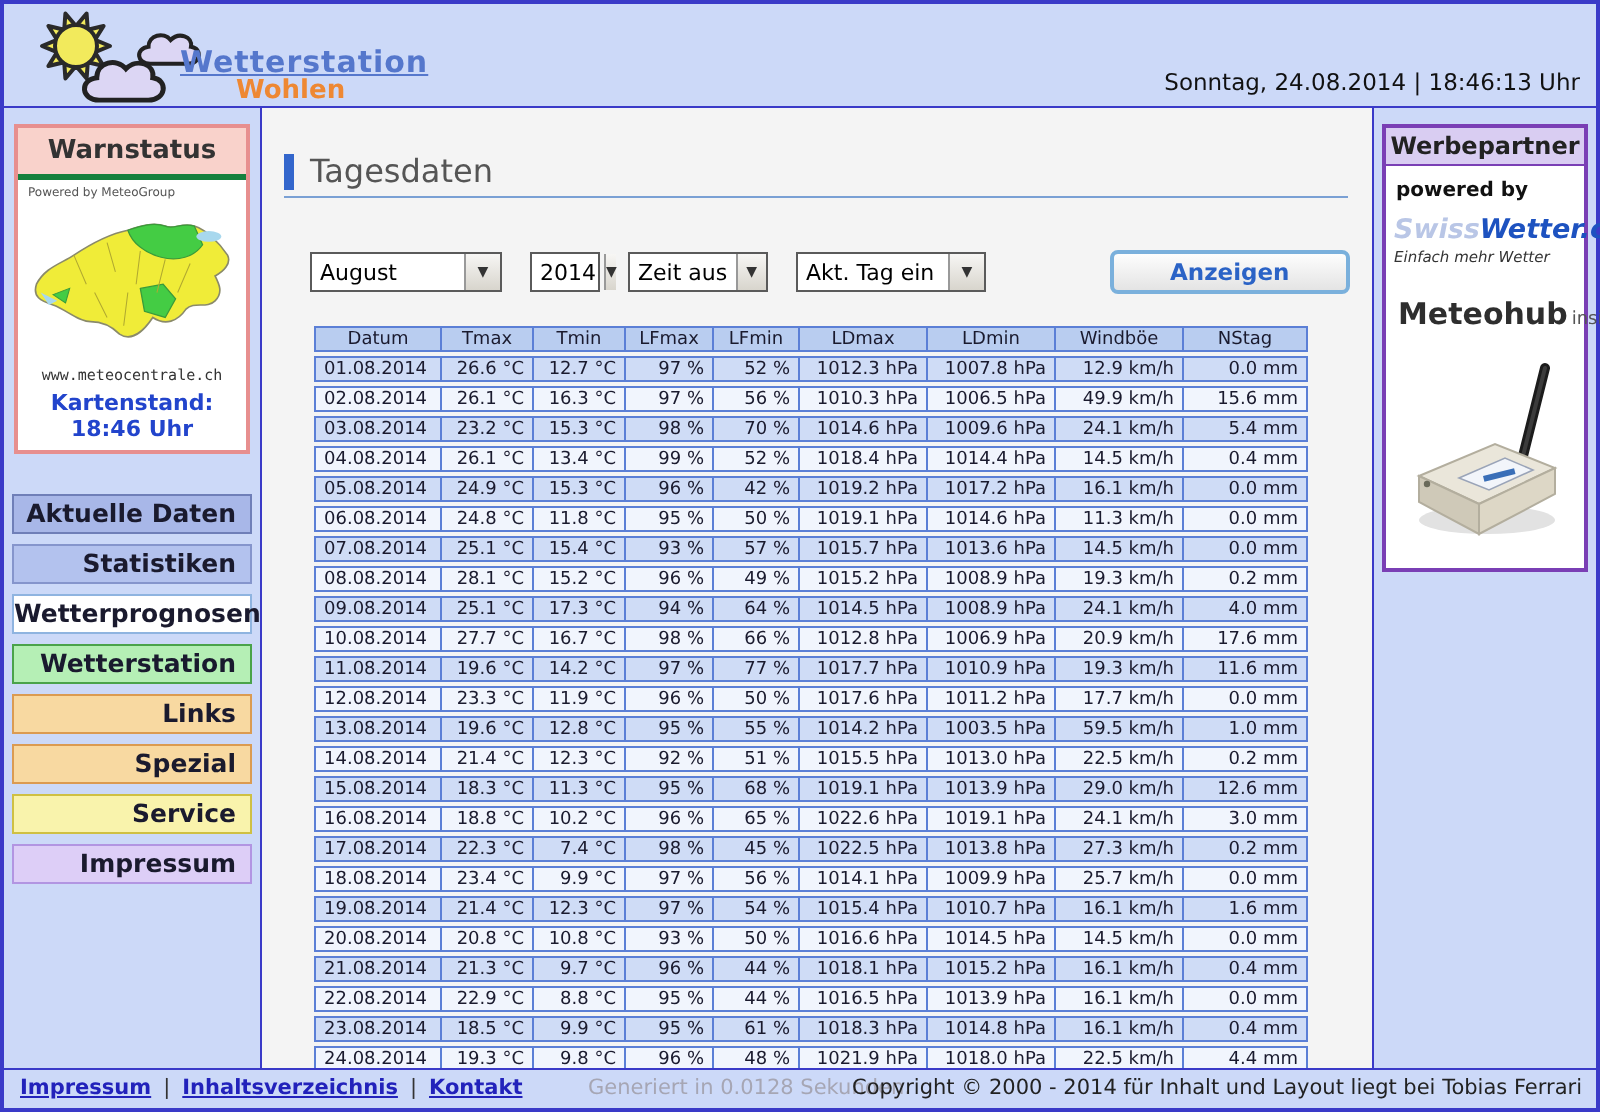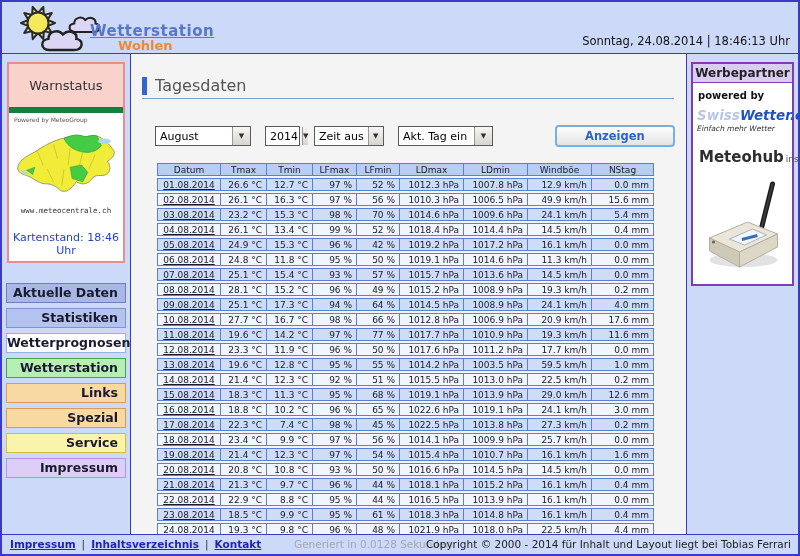--- a/index.html
+++ b/index.html
@@ -11,44 +11,44 @@
   .site-title{position:absolute;left:88px;top:20px;font-size:15px;font-weight:bold;color:#5577cc;text-decoration:underline;letter-spacing:.5px;}
   .site-subtitle{position:absolute;left:116px;top:36px;font-size:13px;font-weight:bold;color:#ee8833;}
   .header-datetime{position:absolute;right:8px;bottom:5px;font-size:11.5px;color:#111;}
   
   .body-row{flex:1 1 auto;display:flex;min-height:0;}
   .sidebar-left{width:128px;flex:0 0 auto;background:#ccd9f8;border-right:1px solid #3a3ac8;}
   .sidebar-right{width:111px;flex:0 0 auto;background:#ccd9f8;border-left:1px solid #3a3ac8;}
   .main{flex:1 1 auto;background:#f4f4f4;position:relative;overflow:hidden;}
   
   .warnbox{margin:8px 5px 0 5px;border:2px solid #e78f8f;background:#fff;}
-  .warnbox-title{background:#f9d2cb;text-align:center;font-size:13px;font-weight:normal;color:#333;padding:14px 0;border-bottom:6px solid #15803d;}
+  .warnbox-title{background:#f9d2cb;text-align:center;font-size:13px;font-weight:bold;color:#333;padding:4px 0;border-bottom:3px solid #15803d;}
   .warnbox-body{padding:2px 3px 4px 3px;}
   .map-powered{font-size:6px;color:#555;margin:1px 0 0 2px;}
   .map-url{font-size:7.5px;color:#333;text-align:center;margin-top:1px;font-family:"DejaVu Sans Mono",monospace;}
-  .map-status{font-size:11px;font-weight:normal;color:#2244cc;text-align:center;margin-top:16px;}
+  .map-status{font-size:11px;font-weight:bold;color:#2244cc;text-align:center;margin-top:3px;}
   
   .nav{margin-top:20px;padding:0 4px;}
   .nav-item{box-sizing:border-box;height:20px;line-height:18px;margin-bottom:5px;border:1px solid #888;text-align:right;padding-right:7px;font-size:12.5px;font-weight:bold;color:#1a1a2e;cursor:pointer;}
   
   .page-title-row{margin:22px 12px 0 11px;border-bottom:1px solid #7aa0d4;padding-bottom:3px;display:flex;align-items:center;}
   .page-title-bar{width:5px;height:18px;background:#3366cc;margin-right:8px;}
   .page-title{font-size:16px;color:#555;}
   .controls{margin:26px 0 0 24px;display:flex;align-items:center;}
   .select{box-sizing:border-box;height:20px;border:1px solid #5a5a5a;background:#fff;display:flex;align-items:center;margin-right:14px;font-size:11px;color:#000;cursor:pointer;}
   .select .sel-text{flex:1 1 auto;padding:0 4px;white-space:nowrap;}
   .select .sel-arrow{width:17px;height:18px;border-left:1px solid #999;background:linear-gradient(#f7f6f4,#d8d5cd);display:flex;align-items:center;justify-content:center;font-size:7px;color:#333;}
   .btn{margin-left:48px;border:2px solid #7ab0dc;border-radius:4px;background:linear-gradient(#fdfdfd,#e4e4e4);color:#2b63c6;font-weight:bold;font-size:11.5px;padding:2px 28px;cursor:pointer;font-family:inherit;}
   
   table.daydata{border-collapse:separate;border-spacing:0 2px;table-layout:fixed;width:497px;margin:14px 0 0 26px;font-size:9px;color:#1a1a2e;}
   .daydata td,.daydata th{box-sizing:border-box;height:13px;line-height:10px;padding:0 4px;border:1px solid #5b7fd6;border-left:none;overflow:hidden;white-space:nowrap;font-weight:normal;}
   .daydata td:first-child,.daydata th:first-child{border-left:1px solid #5b7fd6;}
   .daydata th{background:#b9cdf0;text-align:center;}
   .daydata td{text-align:right;}
-  .daydata td.c-date{text-align:center;text-decoration:underline;}
+  .daydata td.c-date{text-align:left;}
   tr.row-blue td{background:#cfdcf6;}
   tr.row-light td{background:#f1f5fd;}
   
   .adbox{margin:8px 4px 0 4px;border:2px solid #7a3fb5;background:#fff;}
   .adbox-title{background:#d9cdf2;text-align:center;font-size:12px;font-weight:bold;color:#222;padding:2px 0;border-bottom:1px solid #7a3fb5;}
   .adbox-body{padding:5px 4px 4px 4px;}
   .ad-powered{font-size:10px;font-weight:bold;color:#111;margin:2px 0 6px 1px;}
   .ad-logo{font-size:13.5px;font-weight:bold;font-style:italic;white-space:nowrap;}
   .ad-logo .l1{color:#b9c6e6;}
   .ad-logo .l2{color:#1d52c0;}

